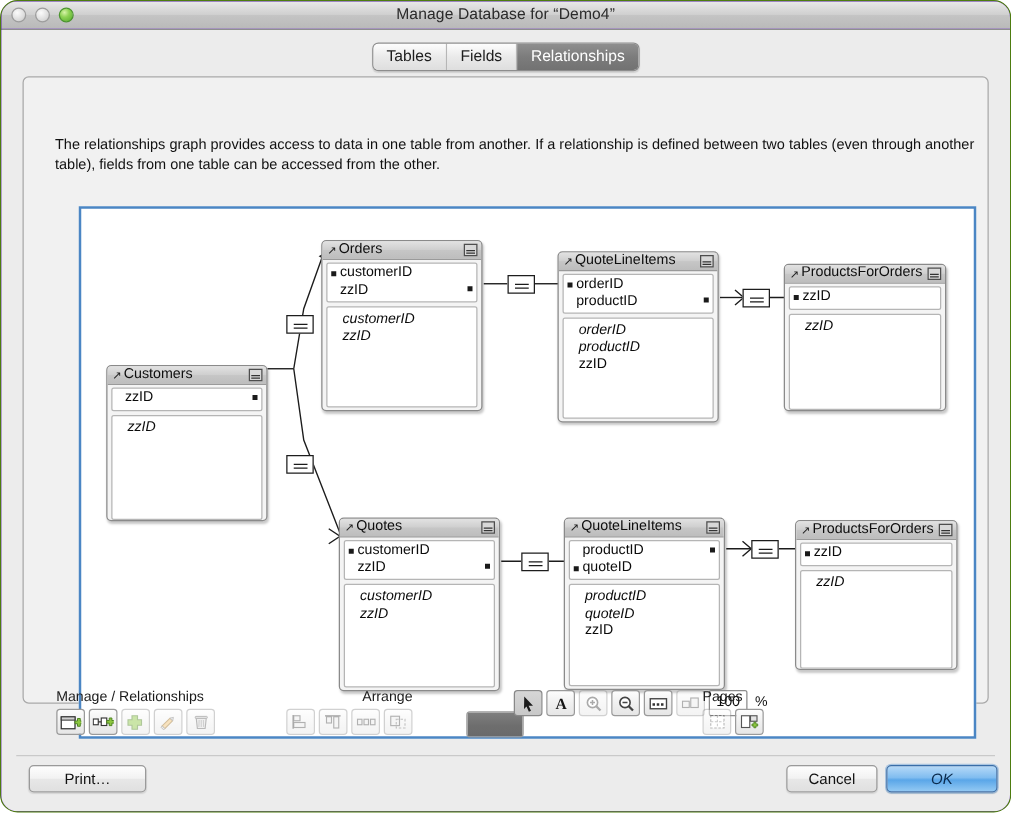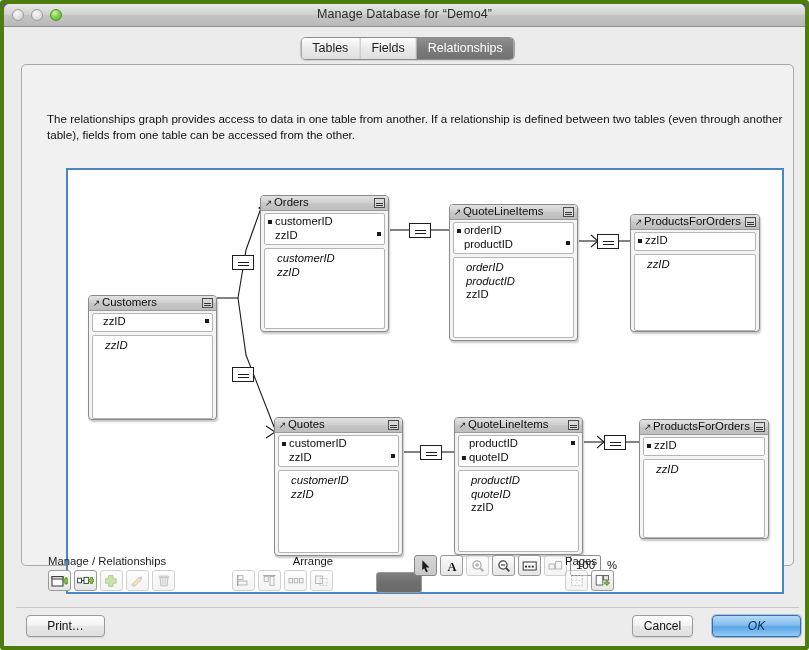--- a/index.html
+++ b/index.html
@@ -7,22 +7,22 @@
     width: 809px; height: 650px;
     font-family: "Liberation Sans", sans-serif;
     background: #ffffff;
     overflow: hidden;
   }
 
   
   .window {
     position: absolute; left: 0; top: 0;
     width: 809px; height: 650px;
-    border: 4px solid #4d7c0f;
-    border-radius: 3px;
+    border: 1px solid #4d7c0f;
+    border-radius: 14px;
     background: #6d28d9;
     overflow: hidden;
   }
   .titlebar {
     position: relative;
     height: 23px;
     background: linear-gradient(180deg,#e9e9e9 0%,#d0d0d0 48%,#c4c4c4 52%,#b9b9b9 100%);
     border-bottom: 1px solid #8e8e8e;
     border-top-left-radius: 5px; border-top-right-radius: 5px;
   }
@@ -611,18 +611,18 @@
               </g>
             </svg>
           </div>
         </div>
       </div>
 
     </div>
 
     <div class="footer-sep"></div>
 
-    <div class="btn" style="left:22px; top:588px; width:79px;">Print…</div>
-    <div class="btn" style="left:628px; top:588px; width:61px;">Cancel</div>
+    <div class="btn" style="left:22px; top:588px; width:94px;">Print…</div>
+    <div class="btn" style="left:628px; top:588px; width:73px;">Cancel</div>
     <div class="btn primary" style="left:708px; top:588px; width:89px;font-style:italic;">OK</div>
 
   </div>
 </div>
 
 </body></html>

